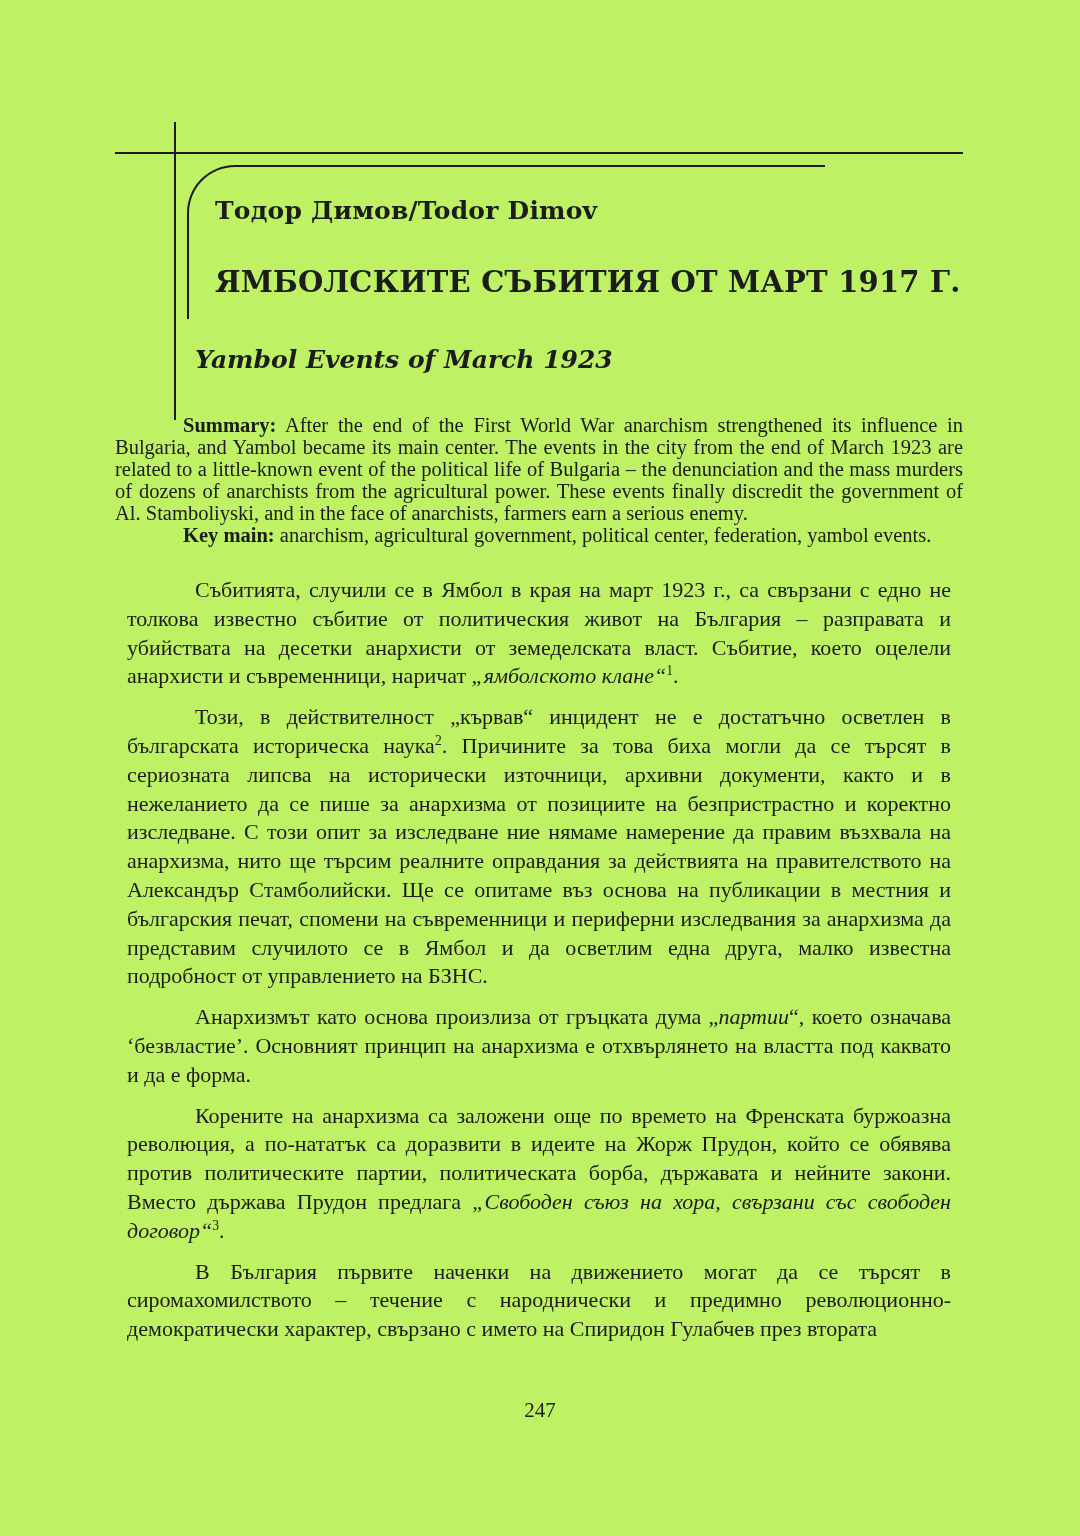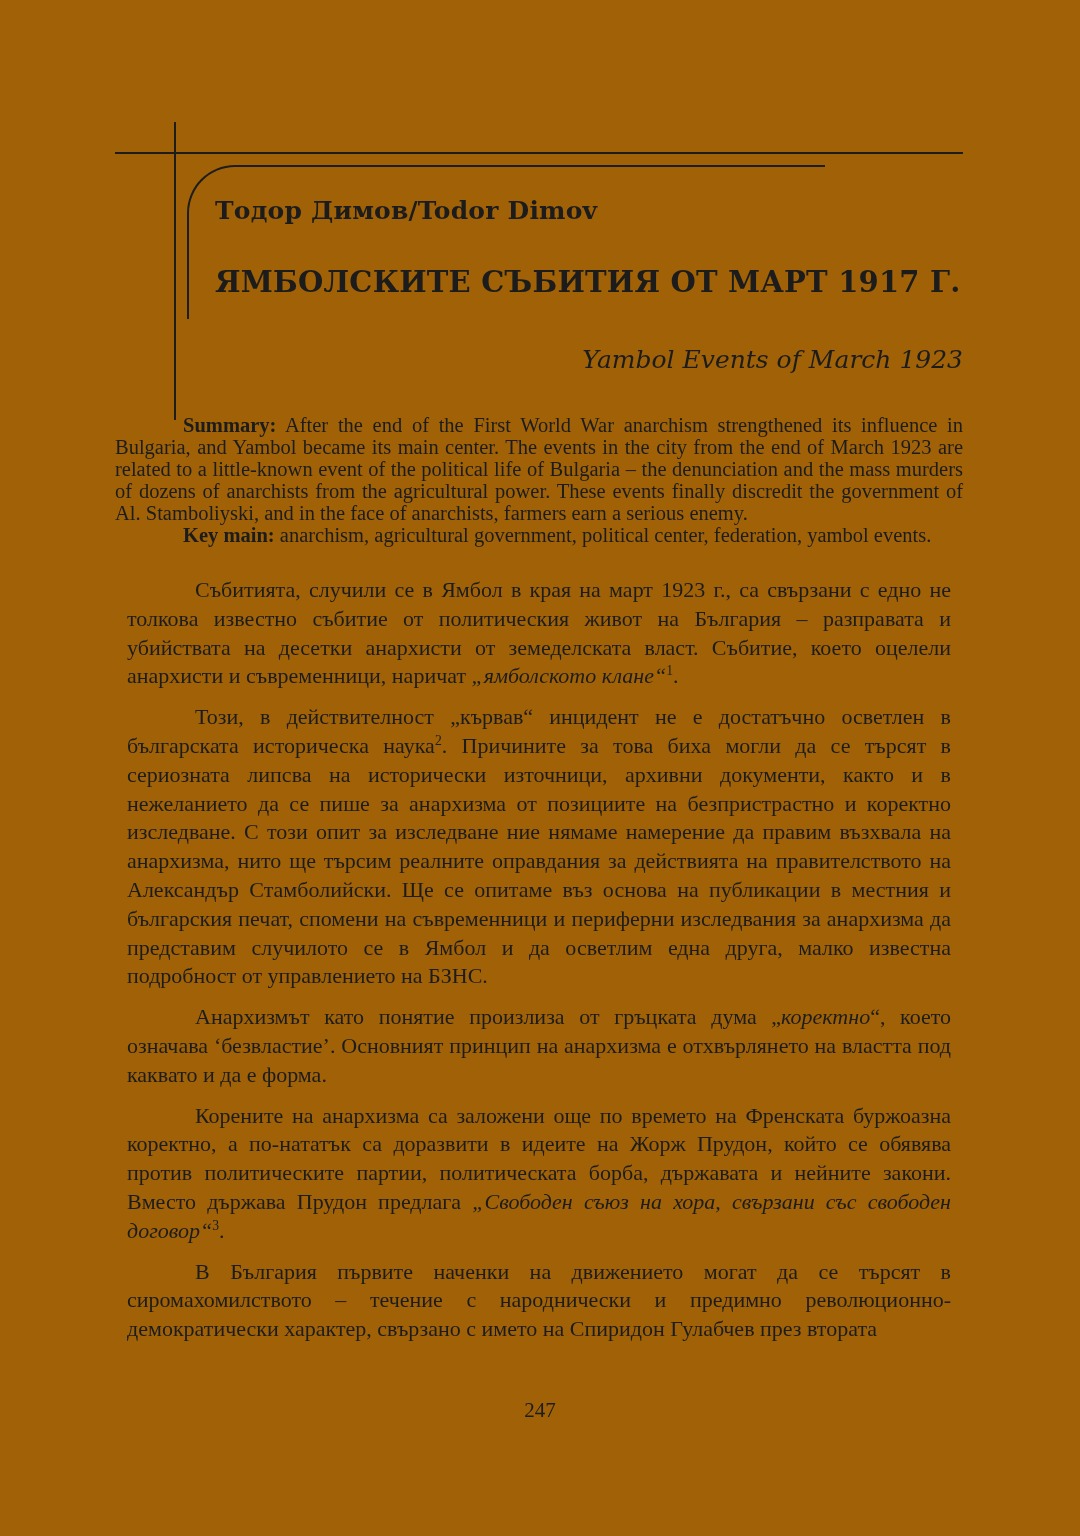--- a/index.html
+++ b/index.html
@@ -1,21 +1,21 @@
 <!DOCTYPE html>
 <html><head>
 <meta charset="utf-8">
 <style>
   html, body { margin: 0; padding: 0; background: #e8e8e8; }
   .page {
     position: relative;
     width: 1080px;
     height: 1536px;
     margin: 0 auto;
-    background: #a16207;
+    background: #bef264;
     color: #1c1c1c;
     font-family: "Liberation Serif", serif;
     overflow: hidden;
   }
 
   
   .rule-top {
     position: absolute;
     left: 115px; top: 152px;
     width: 848px; height: 2px;
@@ -51,26 +51,25 @@
     letter-spacing: 0.2px;
   }
   .title-bg {
     margin: 40px 0 0 100px;
     font-family: "DejaVu Serif", serif;
     font-size: 29px;
     font-weight: bold;
     letter-spacing: 0.2px;
   }
   .title-en {
-    margin: 46px 0 0 108px;
+    margin: 46px 0 0 80px;
     font-family: "DejaVu Serif", serif;
     font-size: 25px;
-    font-weight: normal;
+    font-weight: bold;
     font-style: italic;
-    text-align: right;
   }
 
   .abstract {
     margin-top: 40px;
     font-size: 20.5px;
     line-height: 22px;
     text-align: justify;
   }
   .abstract p { margin: 0; text-indent: 68px; }
   .abstract .lbl { font-weight: bold; }
@@ -114,22 +113,22 @@
     <div class="title-en">Yambol Events of March 1923</div>
 
     <div class="abstract">
       <p><span class="lbl">Summary:</span><span> After the end of the First World War anarchism strengthened its influence in Bulgaria, and Yambol became its main center. The events in the city from the end of March 1923 are related to a little-known event of the political life of Bulgaria – the denunciation and the mass murders of dozens of anarchists from the agricultural power. These events finally discredit the government of Al. Stamboliyski, and in the face of anarchists, farmers earn a serious enemy.</span></p>
       <p><span class="lbl">Key main:</span><span> anarchism, agricultural government, political center, federation, yambol events.</span></p>
     </div>
 
     <div class="body-text">
         <p><span>Събитията, случили се в Ямбол в края на март 1923 г., са свързани с едно не толкова известно събитие от политическия живот на България – разправата и убийствата на десетки анархисти от земеделската власт. Събитие, което оцелели анархисти и съвременници, наричат </span><i>„ямболското клане“</i><sup>1</sup><span>.</span></p>
         <p><span>Този, в действителност „кървав“ инцидент не е достатъчно осветлен в българската историческа наука</span><sup>2</sup><span>. Причините за това биха могли да се търсят в сериозната липсва на исторически източници, архивни документи, както и в нежеланието да се пише за анархизма от позициите на безпристрастно и коректно изследване. С този опит за изследване ние нямаме намерение да правим възхвала на анархизма, нито ще търсим реалните оправдания за действията на правителството на Александър Стамболийски. Ще се опитаме въз основа на публикации в местния и българския печат, спомени на съвременници и периферни изследвания за анархизма да представим случилото се в Ямбол и да осветлим една друга, малко известна подробност от управлението на БЗНС.</span></p>
-        <p><span>Анархизмът като понятие произлиза от гръцката дума „</span><i>коректно</i><span>“, което означава ‘безвластие’. Основният принцип на анархизма е отхвърлянето на властта под каквато и да е форма.</span></p>
-        <p><span>Корените на анархизма са заложени още по времето на Френската буржоазна коректно, а по-нататък са доразвити в идеите на Жорж Прудон, който се обявява против политическите партии, политическата борба, държавата и нейните закони. Вместо държава Прудон предлага </span><i>„Свободен съюз на хора, свързани със свободен договор“</i><sup>3</sup><span>.</span></p>
+        <p><span>Анархизмът като основа произлиза от гръцката дума „</span><i>партии</i><span>“, което означава ‘безвластие’. Основният принцип на анархизма е отхвърлянето на властта под каквато и да е форма.</span></p>
+        <p><span>Корените на анархизма са заложени още по времето на Френската буржоазна революция, а по-нататък са доразвити в идеите на Жорж Прудон, който се обявява против политическите партии, политическата борба, държавата и нейните закони. Вместо държава Прудон предлага </span><i>„Свободен съюз на хора, свързани със свободен договор“</i><sup>3</sup><span>.</span></p>
         <p><span>В България първите наченки на движението могат да се търсят в сиромахомилството – течение с народнически и предимно революционно-демократически характер, свързано с името на Спиридон Гулабчев през втората</span></p>
       </div>
 
   </div>
 
   <div class="page-number">247</div>
 
 </div>
 
 </body></html>

